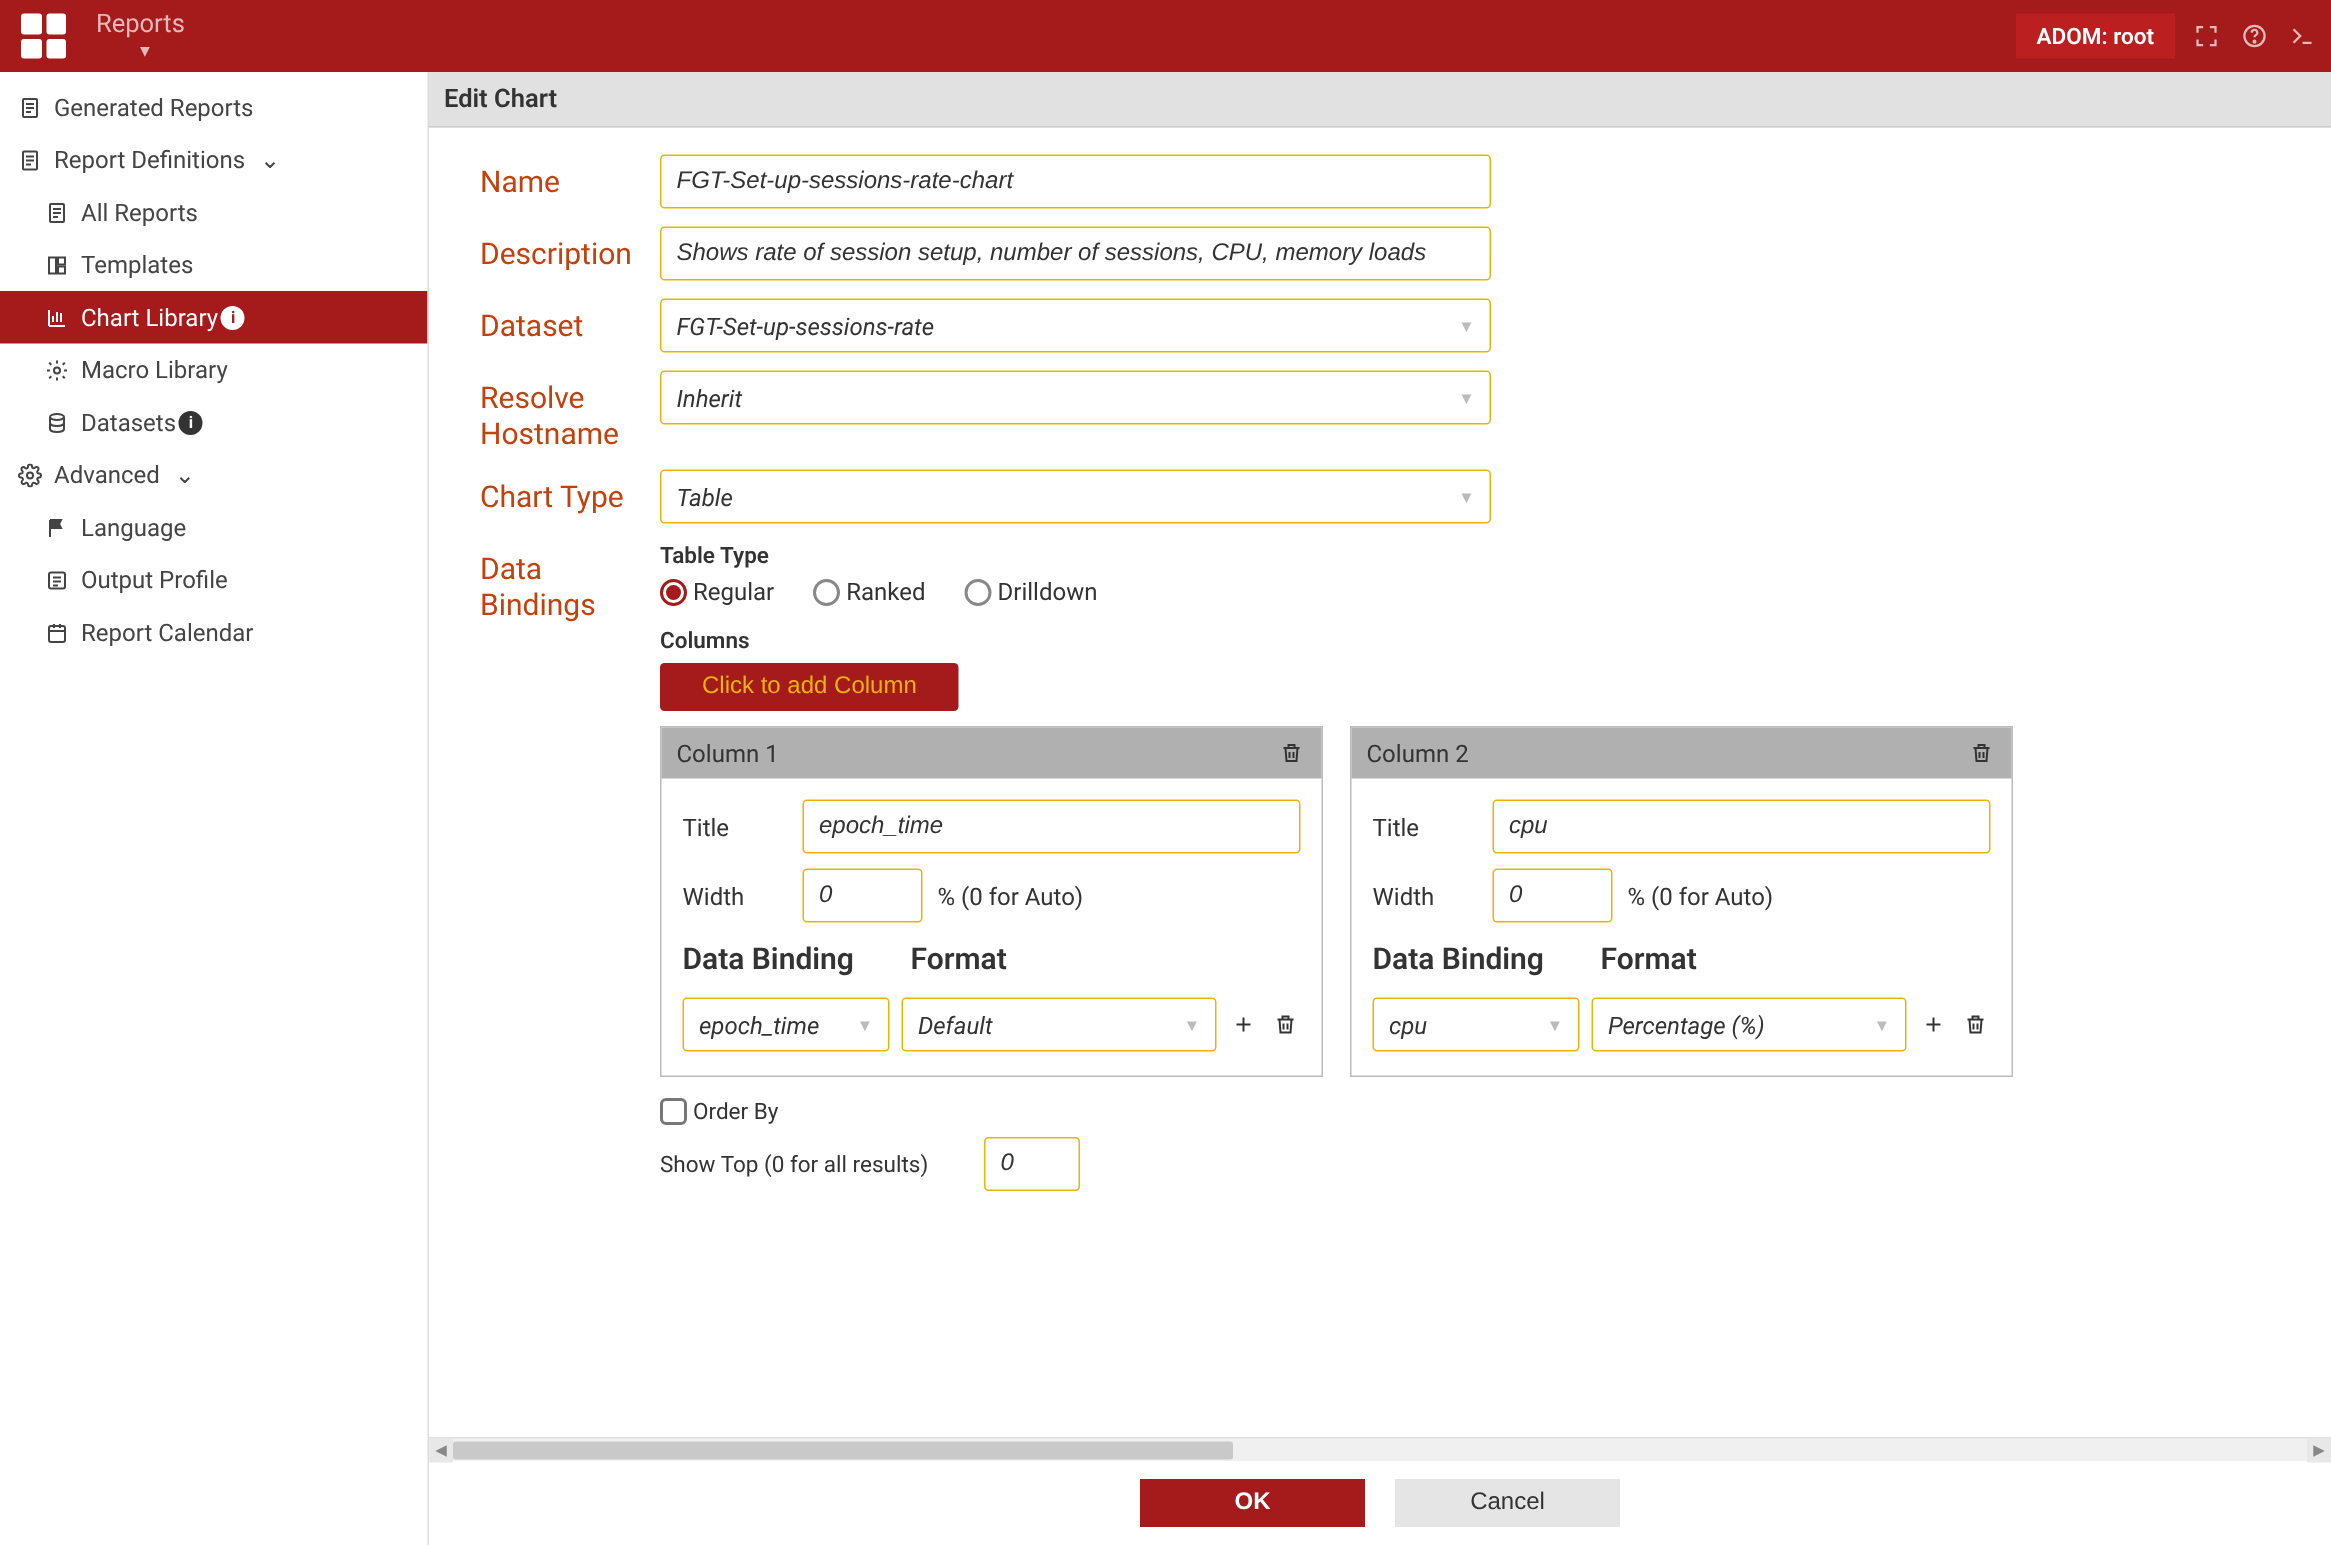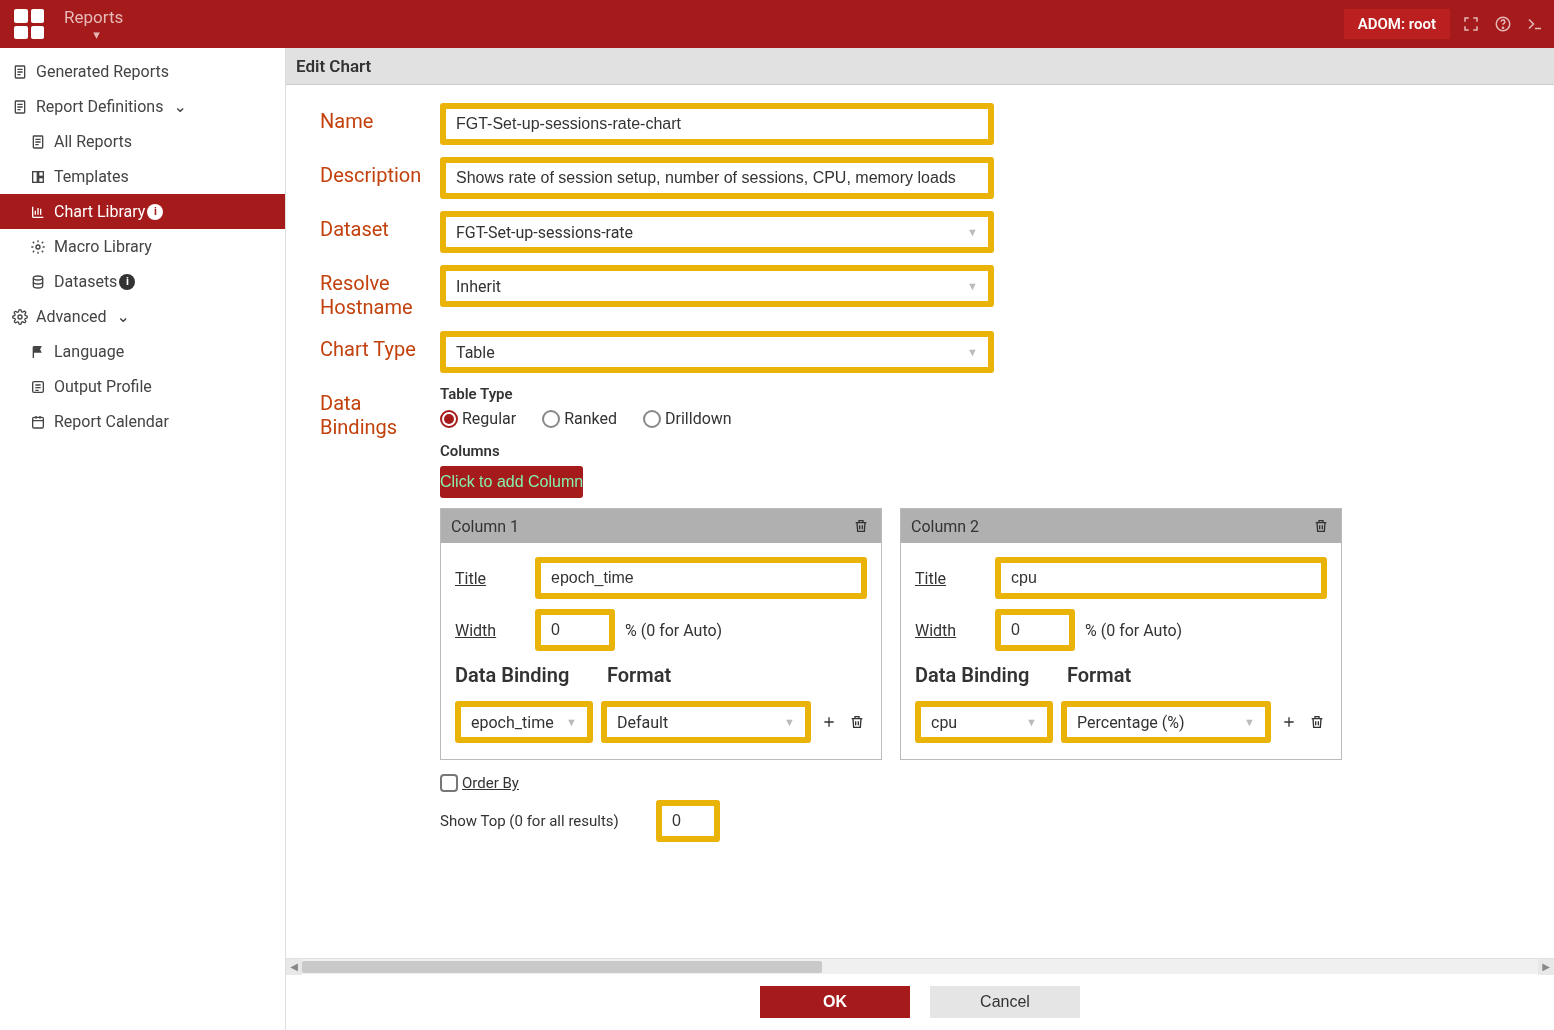--- a/index.html
+++ b/index.html
@@ -125,26 +125,27 @@
     width: 120px;
     padding-top: 6px;
     font-size: 20px;
     color: #c2410c;
   }
   .form-row > .ctl { flex: 0 1 554px; }
   .form-row.wide > .ctl { flex: 1; max-width: none; }
   input[type=text], input[type=number], .select {
     width: 100%;
     height: 36px;
-    border: 6px solid #eab308;
+    border: 1px solid #eab308;
     border-radius: 3px;
     padding: 15px 10px;
     font-size: 16px;
     color: #333;
     background: #fff;
+    font-style: italic;
   }
   .select {
     display: flex;
     align-items: center;
     justify-content: space-between;
     cursor: pointer;
   }
   .select .caret { color: #bbb; font-size: 11px; }
 
   .sub-label {
@@ -169,23 +170,23 @@
   }
   .radio.selected .dot { border-color: #a51b1b; }
   .radio.selected .dot::after {
     content: "";
     width: 10px; height: 10px;
     background: #a51b1b;
     border-radius: 50%;
   }
   .btn-add {
     background: #a51b1b;
-    color: #86efac;
+    color: #eab308;
     border: none;
-    padding: 7px 0;
+    padding: 7px 28px;
     font-size: 16px;
     border-radius: 3px;
     cursor: pointer;
     margin-bottom: 10px;
   }
   .columns-wrap {
     display: flex;
     gap: 18px;
     margin-bottom: 14px;
   }
@@ -197,21 +198,21 @@
     background: #b0b0b0;
     color: #333;
     padding: 7px 10px;
     font-size: 16px;
     display: flex;
     justify-content: space-between;
     align-items: center;
   }
   .column-body { padding: 14px 14px 16px; }
   .col-field { display: flex; align-items: center; margin-bottom: 10px; }
-  .col-field label { width: 80px; font-size: 16px; text-decoration: underline; }
+  .col-field label { width: 80px; font-size: 16px; }
   .col-field input[type=text] { flex: 1; }
   .col-field input.num { width: 80px; flex: none; margin-right: 10px; }
   .hint { font-size: 16px; color: #333; }
   .db-head {
     display: flex;
     font-weight: 600;
     font-size: 20px;
     margin: 12px 0 14px;
   }
   .db-head > div:first-child { width: 152px; }
@@ -222,21 +223,20 @@
   .icon-btn {
     width: 20px; height: 20px;
     display: inline-flex;
     align-items: center; justify-content: center;
     cursor: pointer;
     color: #555;
   }
   .orderby {
     display: flex; 
     margin-bottom: 8px;
-    text-decoration: underline;
   }
   .orderby .chk {
     width: 18px; height: 18px;
     border: 2px solid #777;
     border-radius: 4px;
     margin-right: 4px;
   }
   .showtop { display: flex; align-items: center; gap: 20px; }
   .showtop .lbl { width: 196px; }
   .showtop input { width: 64px; }

